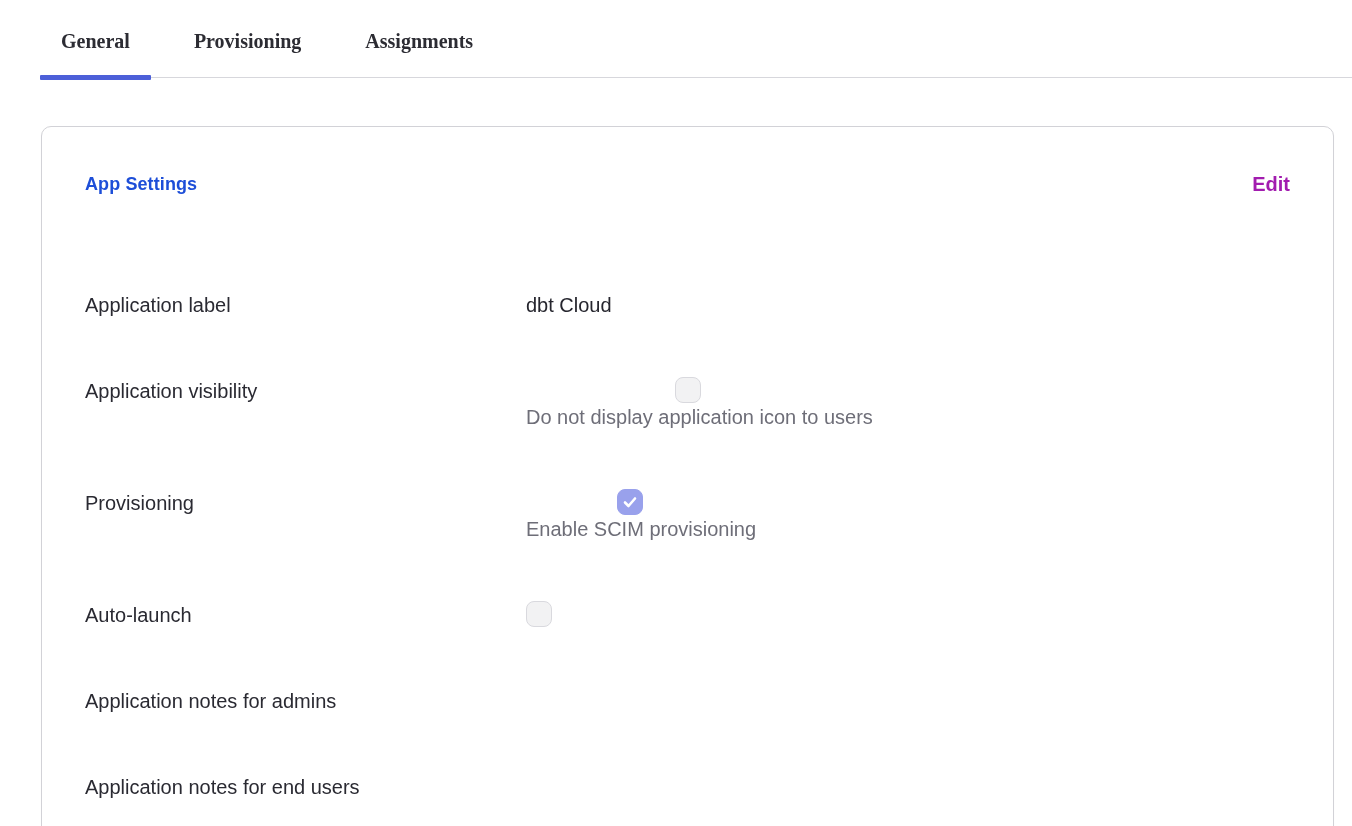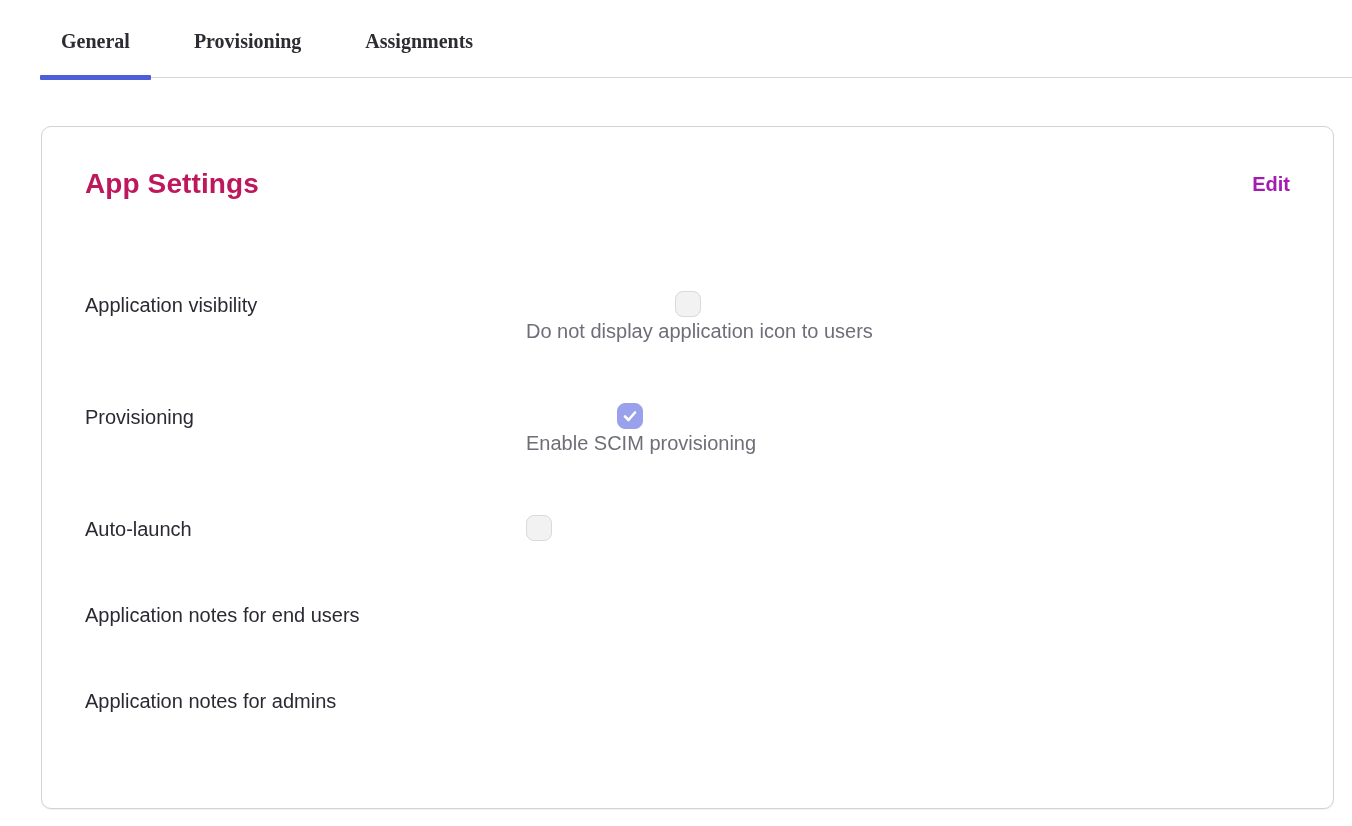--- a/index.html
+++ b/index.html
@@ -52,24 +52,24 @@
     border-radius: 10px;
     box-shadow: 0 1px 1px rgba(0,0,0,0.06);
     padding: 40px 43px 50px 43px;
   }
   .card-header {
     display: flex;
     justify-content: space-between;
     align-items: flex-start;
   }
   .card-title {
-    font-size: 28px;
+    font-size: 18px;
     font-weight: 700;
     letter-spacing: 0.1px;
-    color: #be185d;
+    color: #1d4ed8;
     line-height: 34px;
   }
   .edit-link {
     font-size: 20px;
     font-weight: 700;
     color: #a21caf;
     line-height: 34px;
     cursor: pointer;
     text-decoration: none;
   }
@@ -129,20 +129,24 @@
 
 <section class="card">
 
   <div class="card-header">
     <h1 class="card-title">App Settings</h1>
     <a class="edit-link">Edit</a>
   </div>
 
   <div class="rows">
 
+    <div class="row">
+      <div class="row-label">Application label</div>
+      <div class="row-value">dbt Cloud</div>
+    </div>
 
     <div class="row">
       <div class="row-label">Application visibility</div>
       <div class="row-value muted">
         <span class="checkbox unchecked"></span>
         <span>Do not display application icon to users</span>
       </div>
     </div>
 
     <div class="row">
@@ -158,23 +162,23 @@
     </div>
 
     <div class="row">
       <div class="row-label">Auto-launch</div>
       <div class="row-value muted">
         <span class="checkbox unchecked"></span>
       </div>
     </div>
 
     <div class="row">
-      <div class="row-label">Application notes for end users</div>
+      <div class="row-label">Application notes for admins</div>
       <div class="row-value"></div>
     </div>
 
     <div class="row">
-      <div class="row-label">Application notes for admins</div>
+      <div class="row-label">Application notes for end users</div>
       <div class="row-value"></div>
     </div>
 
   </div>
 </section>
 
 </body></html>

